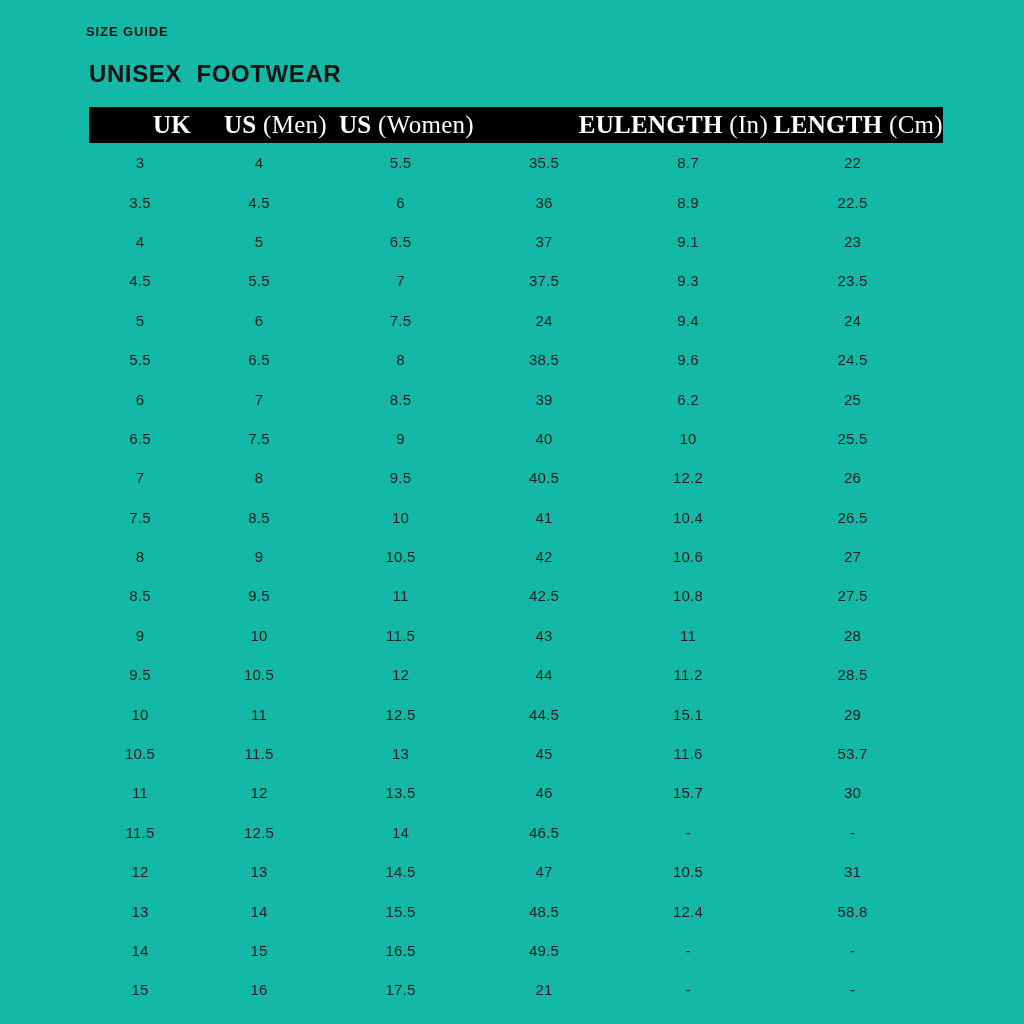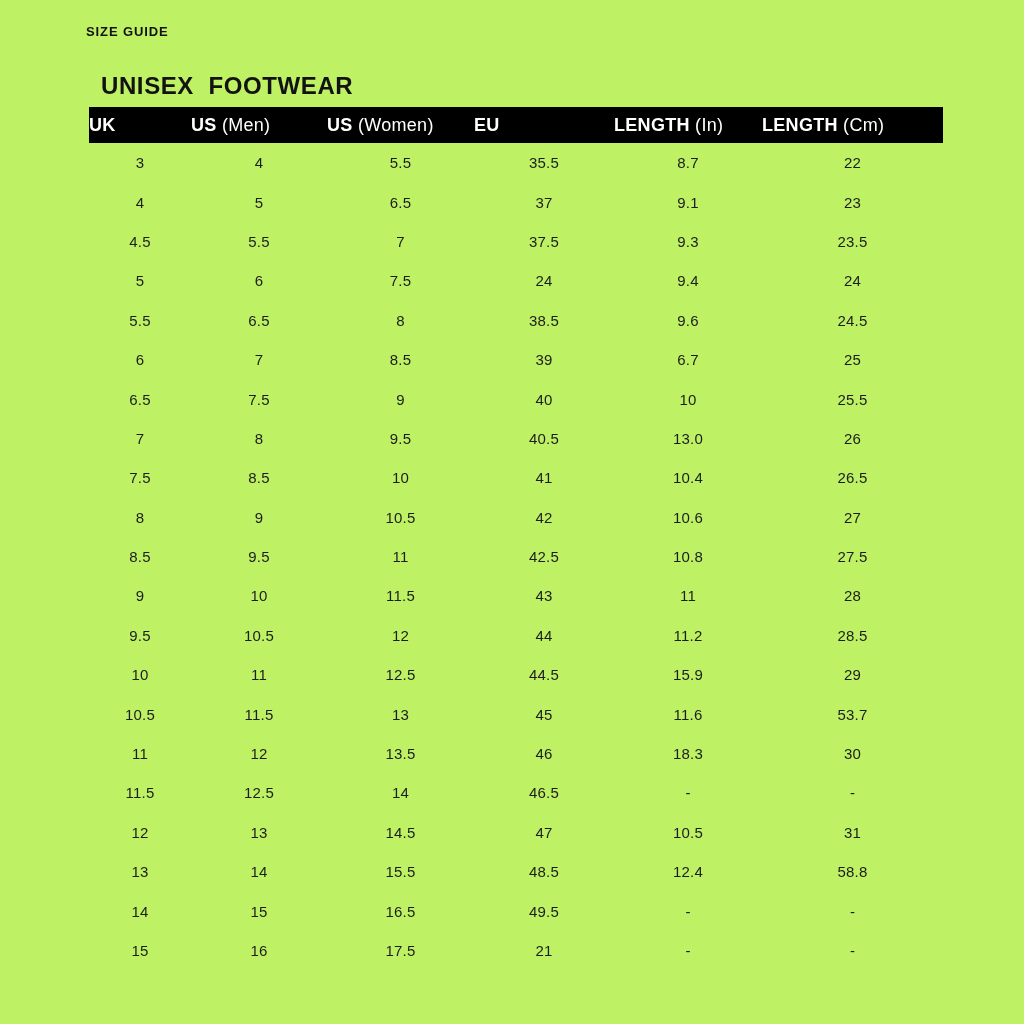--- a/index.html
+++ b/index.html
@@ -9,60 +9,61 @@
     width: 1024px;
     height: 1024px;
     font-family: "Liberation Sans", sans-serif;
     color: #1d1d1d;
     overflow: hidden;
   }
   .page {
     position: relative;
     width: 1024px;
     height: 1024px;
-    background: #bef264;
+    background: #14b8a6;
   }
   .eyebrow {
     position: absolute;
     left: 86px;
     top: 24px;
     font-size: 13px;
     font-weight: 700;
     letter-spacing: 0.9px;
     color: #121212;
   }
   .title {
     position: absolute;
     left: 85px;
     top: 56px;
-    margin: 16px;
+    margin: 4px;
     font-size: 24px;
     font-weight: 800;
     letter-spacing: 0.6px;
     white-space: pre;
     color: #121212;
   }
   table.size-table {
     position: absolute;
     left: 89px;
     top: 107px;
     width: 854px;
     border-collapse: collapse;
     table-layout: fixed;
   }
   thead tr {
     height: 36px;
   }
   th {
     padding: 0;
-    font-size: 18px;
+    font-size: 25px;
     font-weight: 700;
     letter-spacing: 0.3px;
-    text-align: left;
+    text-align: right;
     white-space: nowrap;
+    font-family: Liberation Serif, serif;
   }
   th .hdr-normal {
     font-weight: 400;
   }
   td {
     padding: 0;
     height: 39.4px;
     text-align: center;
     vertical-align: middle;
     font-size: 15px;
@@ -99,20 +100,28 @@
     <tbody style="color: rgb(29, 29, 29);">
         <tr>
           <td>3</td>
           <td>4</td>
           <td>5.5</td>
           <td>35.5</td>
           <td>8.7</td>
           <td>22</td>
         </tr>
         <tr>
+          <td>3.5</td>
+          <td>4.5</td>
+          <td>6</td>
+          <td>36</td>
+          <td>8.9</td>
+          <td>22.5</td>
+        </tr>
+        <tr>
           <td>4</td>
           <td>5</td>
           <td>6.5</td>
           <td>37</td>
           <td>9.1</td>
           <td>23</td>
         </tr>
         <tr>
           <td>4.5</td>
           <td>5.5</td>
@@ -135,37 +144,37 @@
           <td>8</td>
           <td>38.5</td>
           <td>9.6</td>
           <td>24.5</td>
         </tr>
         <tr>
           <td>6</td>
           <td>7</td>
           <td>8.5</td>
           <td>39</td>
-          <td>6.7</td>
+          <td>6.2</td>
           <td>25</td>
         </tr>
         <tr>
           <td>6.5</td>
           <td>7.5</td>
           <td>9</td>
           <td>40</td>
           <td>10</td>
           <td>25.5</td>
         </tr>
         <tr>
           <td>7</td>
           <td>8</td>
           <td>9.5</td>
           <td>40.5</td>
-          <td>13.0</td>
+          <td>12.2</td>
           <td>26</td>
         </tr>
         <tr>
           <td>7.5</td>
           <td>8.5</td>
           <td>10</td>
           <td>41</td>
           <td>10.4</td>
           <td>26.5</td>
         </tr>
@@ -199,37 +208,37 @@
           <td>12</td>
           <td>44</td>
           <td>11.2</td>
           <td>28.5</td>
         </tr>
         <tr>
           <td>10</td>
           <td>11</td>
           <td>12.5</td>
           <td>44.5</td>
-          <td>15.9</td>
+          <td>15.1</td>
           <td>29</td>
         </tr>
         <tr>
           <td>10.5</td>
           <td>11.5</td>
           <td>13</td>
           <td>45</td>
           <td>11.6</td>
           <td>53.7</td>
         </tr>
         <tr>
           <td>11</td>
           <td>12</td>
           <td>13.5</td>
           <td>46</td>
-          <td>18.3</td>
+          <td>15.7</td>
           <td>30</td>
         </tr>
         <tr>
           <td>11.5</td>
           <td>12.5</td>
           <td>14</td>
           <td>46.5</td>
           <td>-</td>
           <td>-</td>
         </tr>

